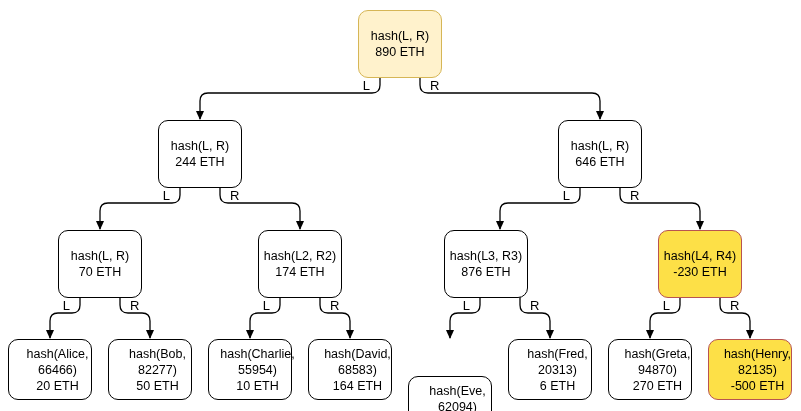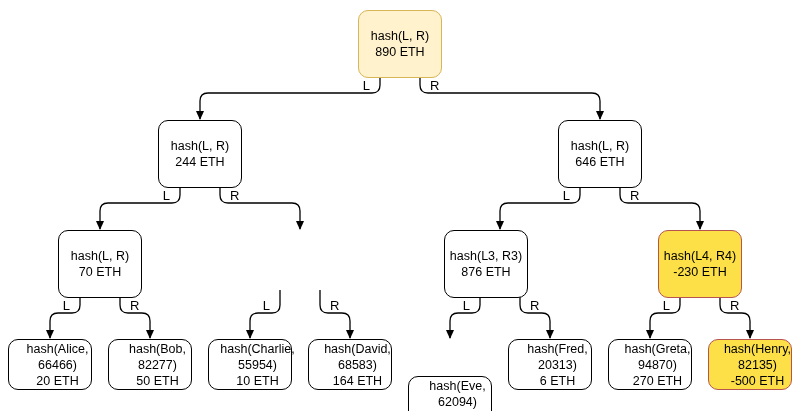--- a/index.html
+++ b/index.html
@@ -42,21 +42,21 @@
     display: flex;
     align-items: center;
     justify-content: center;
     text-align: center;
     font-size: 12.5px;
     line-height: 16px;
     color: #000000;
     white-space: pre-line;
   }
   .node.lv { height: 68px; }
-  .node.leaf { height: 51px; padding-left: 15px; }
+  .node.leaf { height: 61px; padding-left: 15px; }
   .node.accent {
     background: #fff2cc;
     border-color: #d6b656;
   }
   .node.negative {
     background: #fde047;
     border-color: #b85450;
   }
 </style>
 </head>
@@ -107,20 +107,22 @@
   <div class="node lv accent" style="left:358px; top:10px;">hash(L, R)
 890 ETH</div>
 
   <div class="node lv" style="left:158px; top:120px;">hash(L, R)
 244 ETH</div>
   <div class="node lv" style="left:558px; top:120px;">hash(L, R)
 646 ETH</div>
 
   <div class="node lv" style="left:58px;  top:230px;">hash(L, R)
 70 ETH</div>
+  <div class="node lv" style="left:258px; top:230px;">hash(L2, R2)
+174 ETH</div>
   <div class="node lv" style="left:444px; top:230px;text-align:center;">hash(L3, R3)
 876 ETH</div>
   <div class="node lv negative" style="left:658px; top:230px;">hash(L4, R4)
 -230 ETH</div>
 
   <div class="node leaf" style="left:8px;   top:339px;">hash(Alice,
 66466)
 20 ETH</div>
   <div class="node leaf" style="left:108px; top:339px;">hash(Bob,
 82277)

